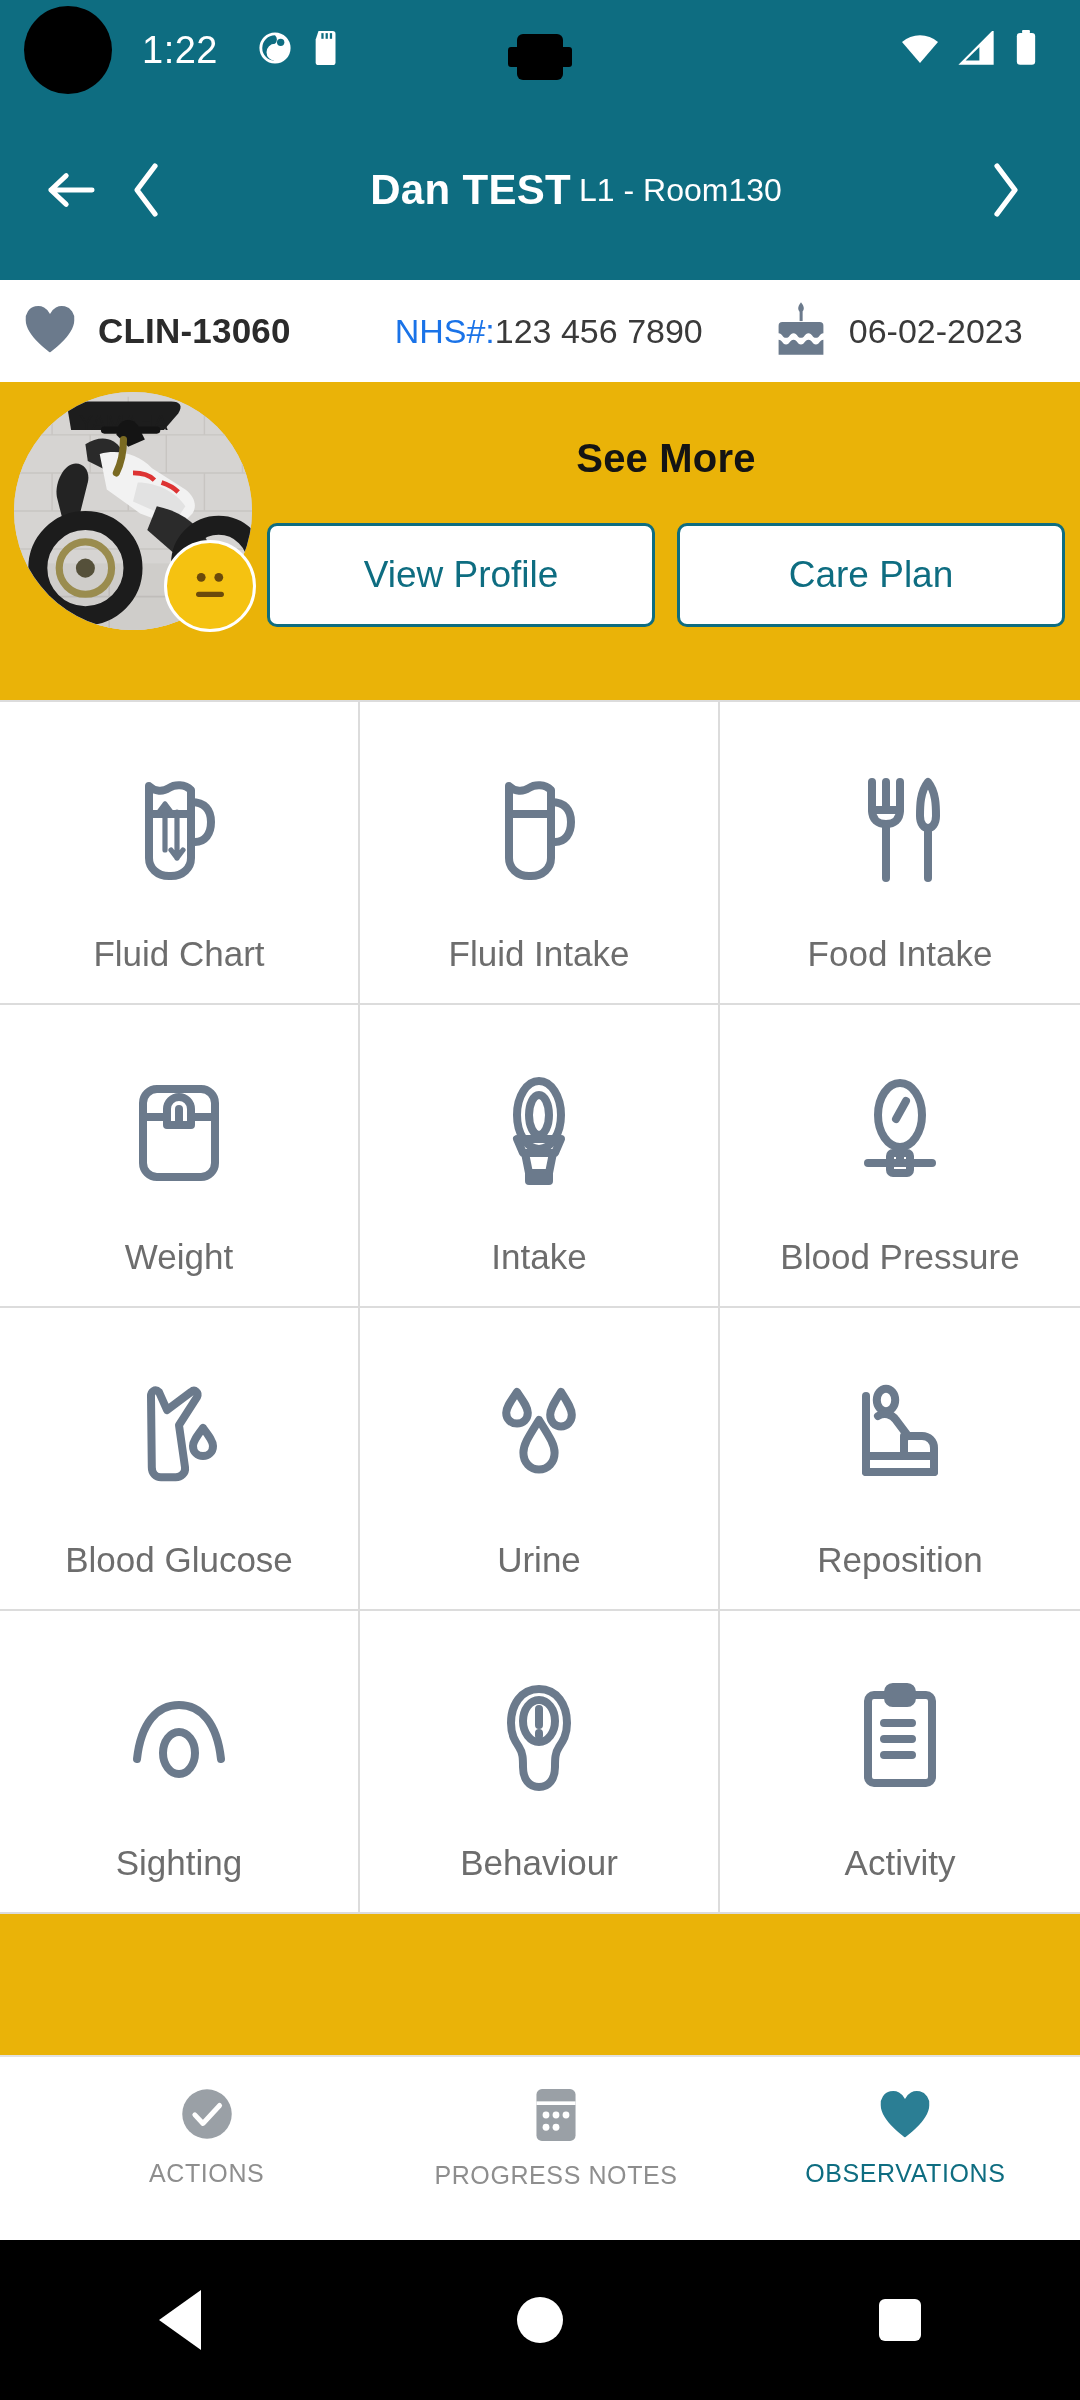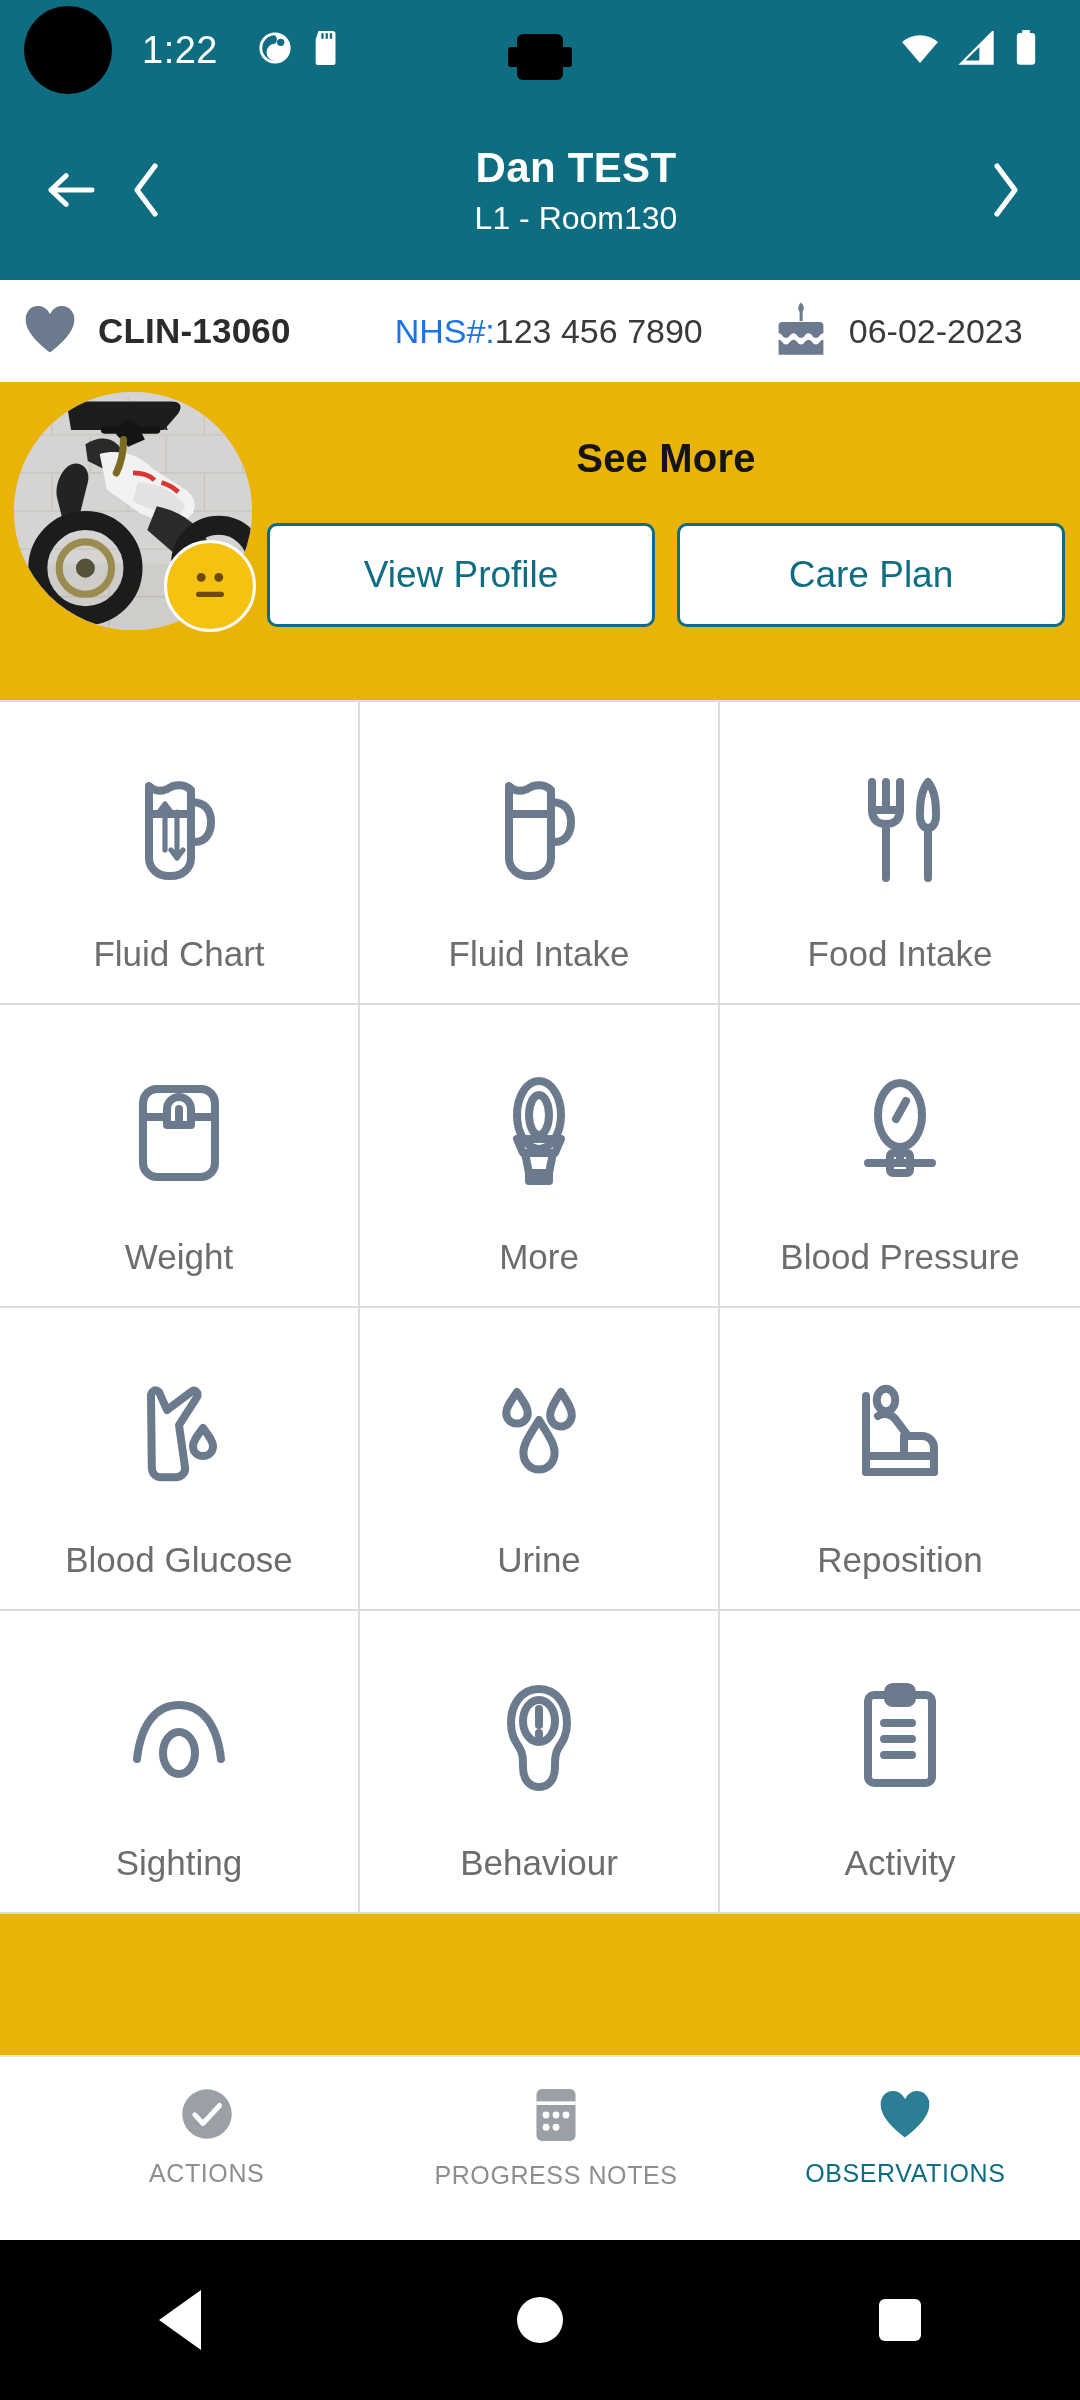--- a/index.html
+++ b/index.html
@@ -40,21 +40,21 @@
   }
 
   
   .appbar {
     position:absolute; top:100px; left:0; width:1080px; height:180px;
     background:#0E6D81;
     display:flex; align-items:center;
   }
   .appbar-left { display:flex; align-items:center; gap:30px; padding-left:44px; }
   .appbar-title-wrap {
-    flex:1 1 auto; display:flex; flex-direction:column;
+    flex:1 1 auto; display:flex; flex-direction:row;
     align-items:center; justify-content:center; gap:8px;
   }
   .appbar-title { color:#ffffff; font-size:42px; font-weight:bold; letter-spacing:.3px; }
   .appbar-sub   { color:#ffffff; font-size:32px; font-weight:400; }
   .appbar-right { padding-right:56px; display:flex; align-items:center; }
   .nav-icon { cursor:pointer; display:flex; align-items:center; justify-content:center; }
 
   
   .infobar {
     position:absolute; top:280px; left:0; width:1080px; height:102px;
@@ -358,21 +358,21 @@
           <svg width="112" height="120" viewBox="0 0 56 60">
             <g fill="none" stroke="#6B7A8C" stroke-width="4" stroke-linejoin="round" stroke-linecap="round">
               <ellipse cx="28" cy="21" rx="11" ry="17"></ellipse>
               <ellipse cx="28" cy="21" rx="5" ry="10"></ellipse>
               <path d="M17 33h22l-3 7H20z"></path>
               <path d="M21 40h14l-2 10h-10z"></path>
               <path d="M23 50h10v4H23z"></path>
             </g>
           </svg>
         </div>
-        <div class="cell-label">More</div>
+        <div class="cell-label">Intake</div>
       </div>
 
       <div class="grid-cell">
         <div class="cell-icon">
           <svg width="112" height="120" viewBox="0 0 56 60">
             <g fill="none" stroke="#6B7A8C" stroke-width="4" stroke-linejoin="round" stroke-linecap="round">
               <ellipse cx="28" cy="21" rx="11" ry="16"></ellipse>
               <path d="M31 14l-5 9"></path>
               <path d="M28 37v8"></path>
               <path d="M12 45h32"></path>

